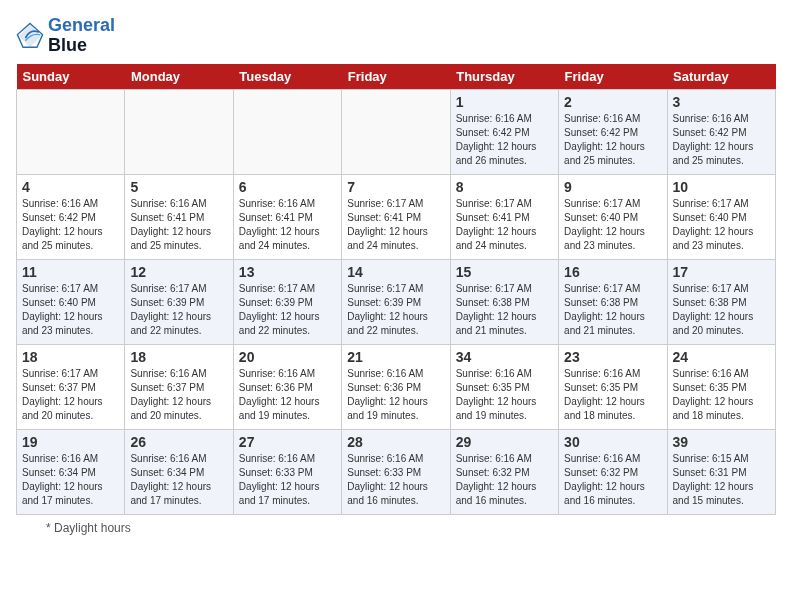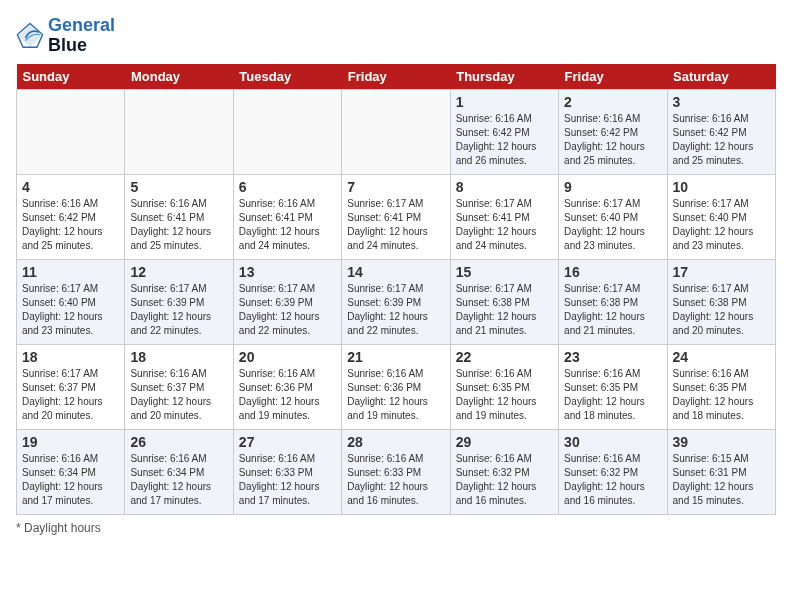--- a/index.html
+++ b/index.html
@@ -84,20 +84,21 @@
     .day-info {
       color: #333;
       font-size: 10px;
       line-height: 1.4;
     }
     .footer-note {
       margin-top: 6px;
       font-size: 12px;
       color: #555;
       text-align: left;
+      margin-left: 30px;
     }
   </style>
 </head>
 <body>
 
 <div class="header">
   <div class="logo">
     <svg class="logo-icon" viewBox="0 0 40 40">
       <polygon points="20,4 36,20 20,36 4,20" fill="#2a6db5" opacity="0.15"></polygon>
       <polygon points="20,2 38,18 30,36 10,36 2,18" fill="none" stroke="#2a6db5" stroke-width="2"></polygon>
@@ -276,21 +277,21 @@
 and 19 minutes.</div>
         </td>
         <td class="even-week">
           <div class="day-num">21</div>
           <div class="day-info" style="white-space: pre-line;">Sunrise: 6:16 AM
 Sunset: 6:36 PM
 Daylight: 12 hours
 and 19 minutes.</div>
         </td>
         <td class="even-week">
-          <div class="day-num">22</div>
+          <div class="day-num">34</div>
           <div class="day-info" style="white-space: pre-line;">Sunrise: 6:16 AM
 Sunset: 6:35 PM
 Daylight: 12 hours
 and 19 minutes.</div>
         </td>
         <td class="even-week">
           <div class="day-num">23</div>
           <div class="day-info" style="white-space: pre-line;">Sunrise: 6:16 AM
 Sunset: 6:35 PM
 Daylight: 12 hours

